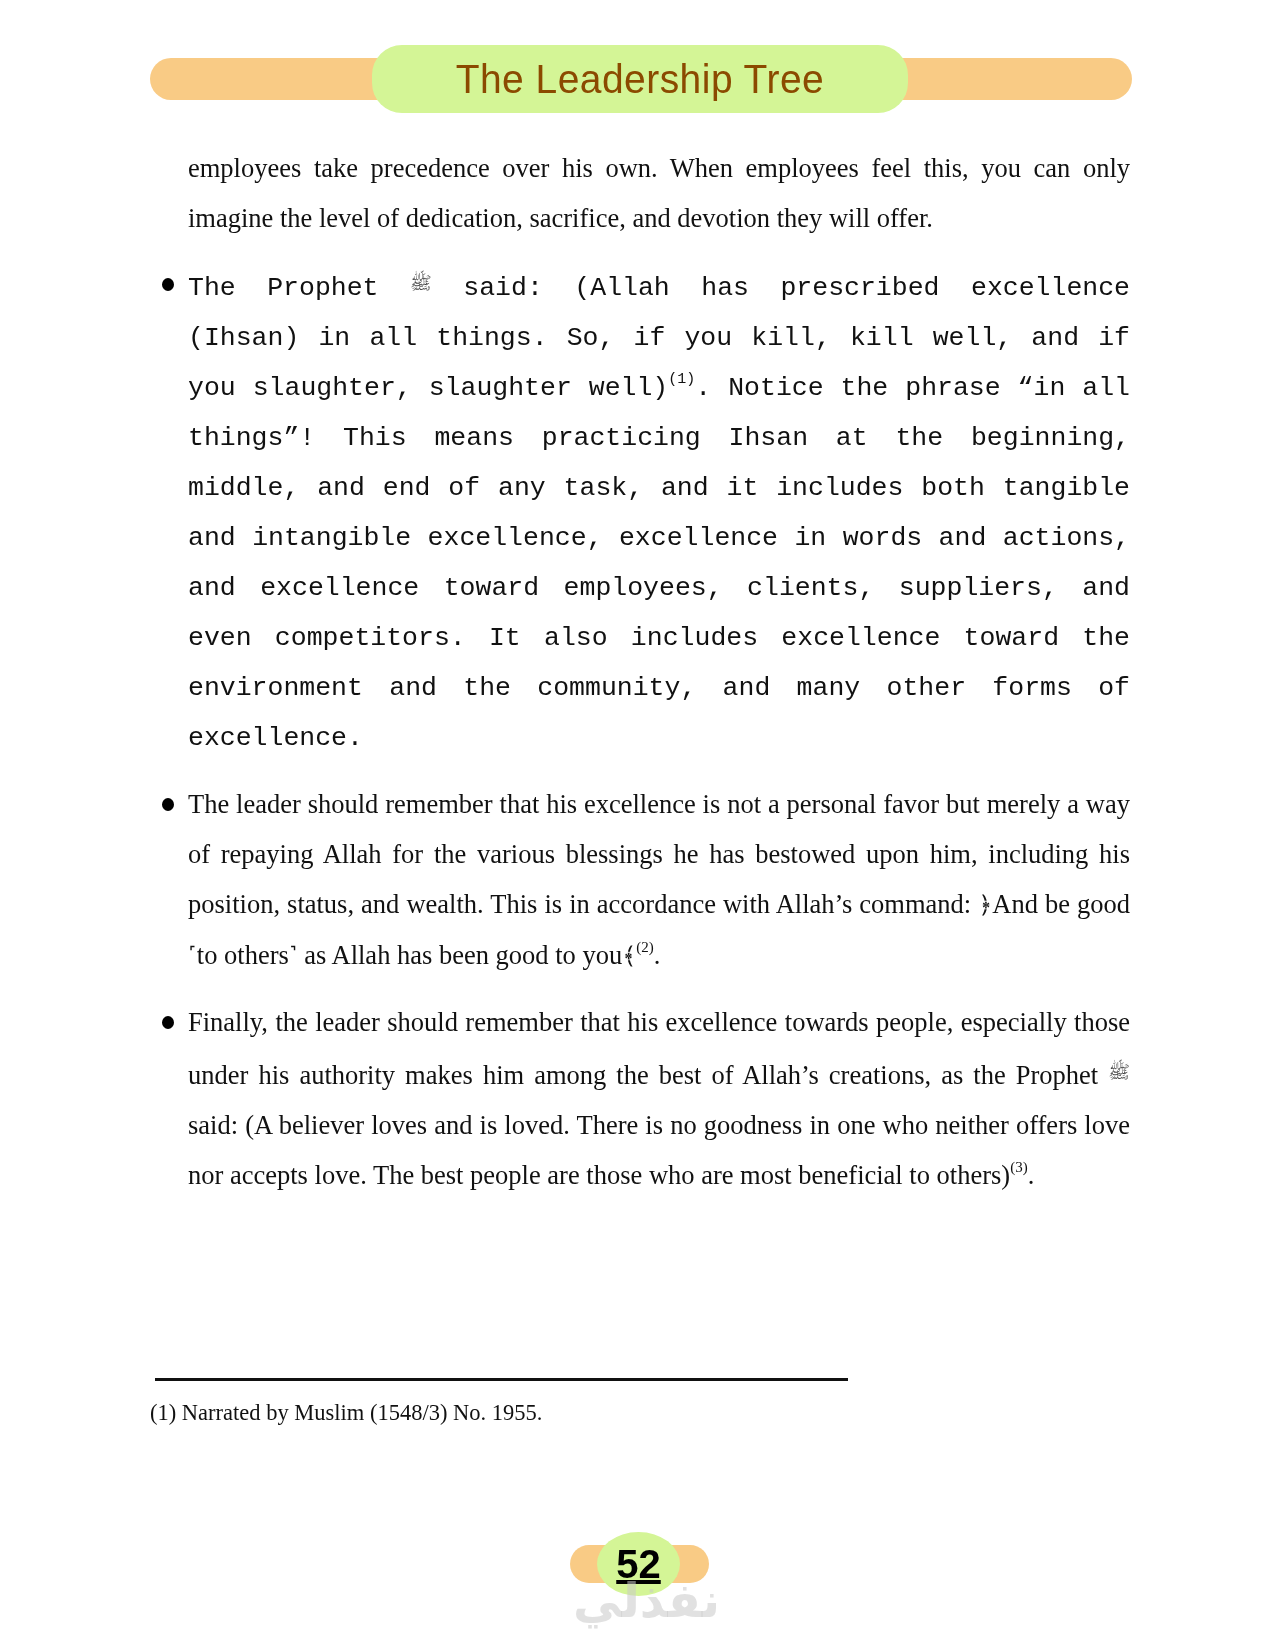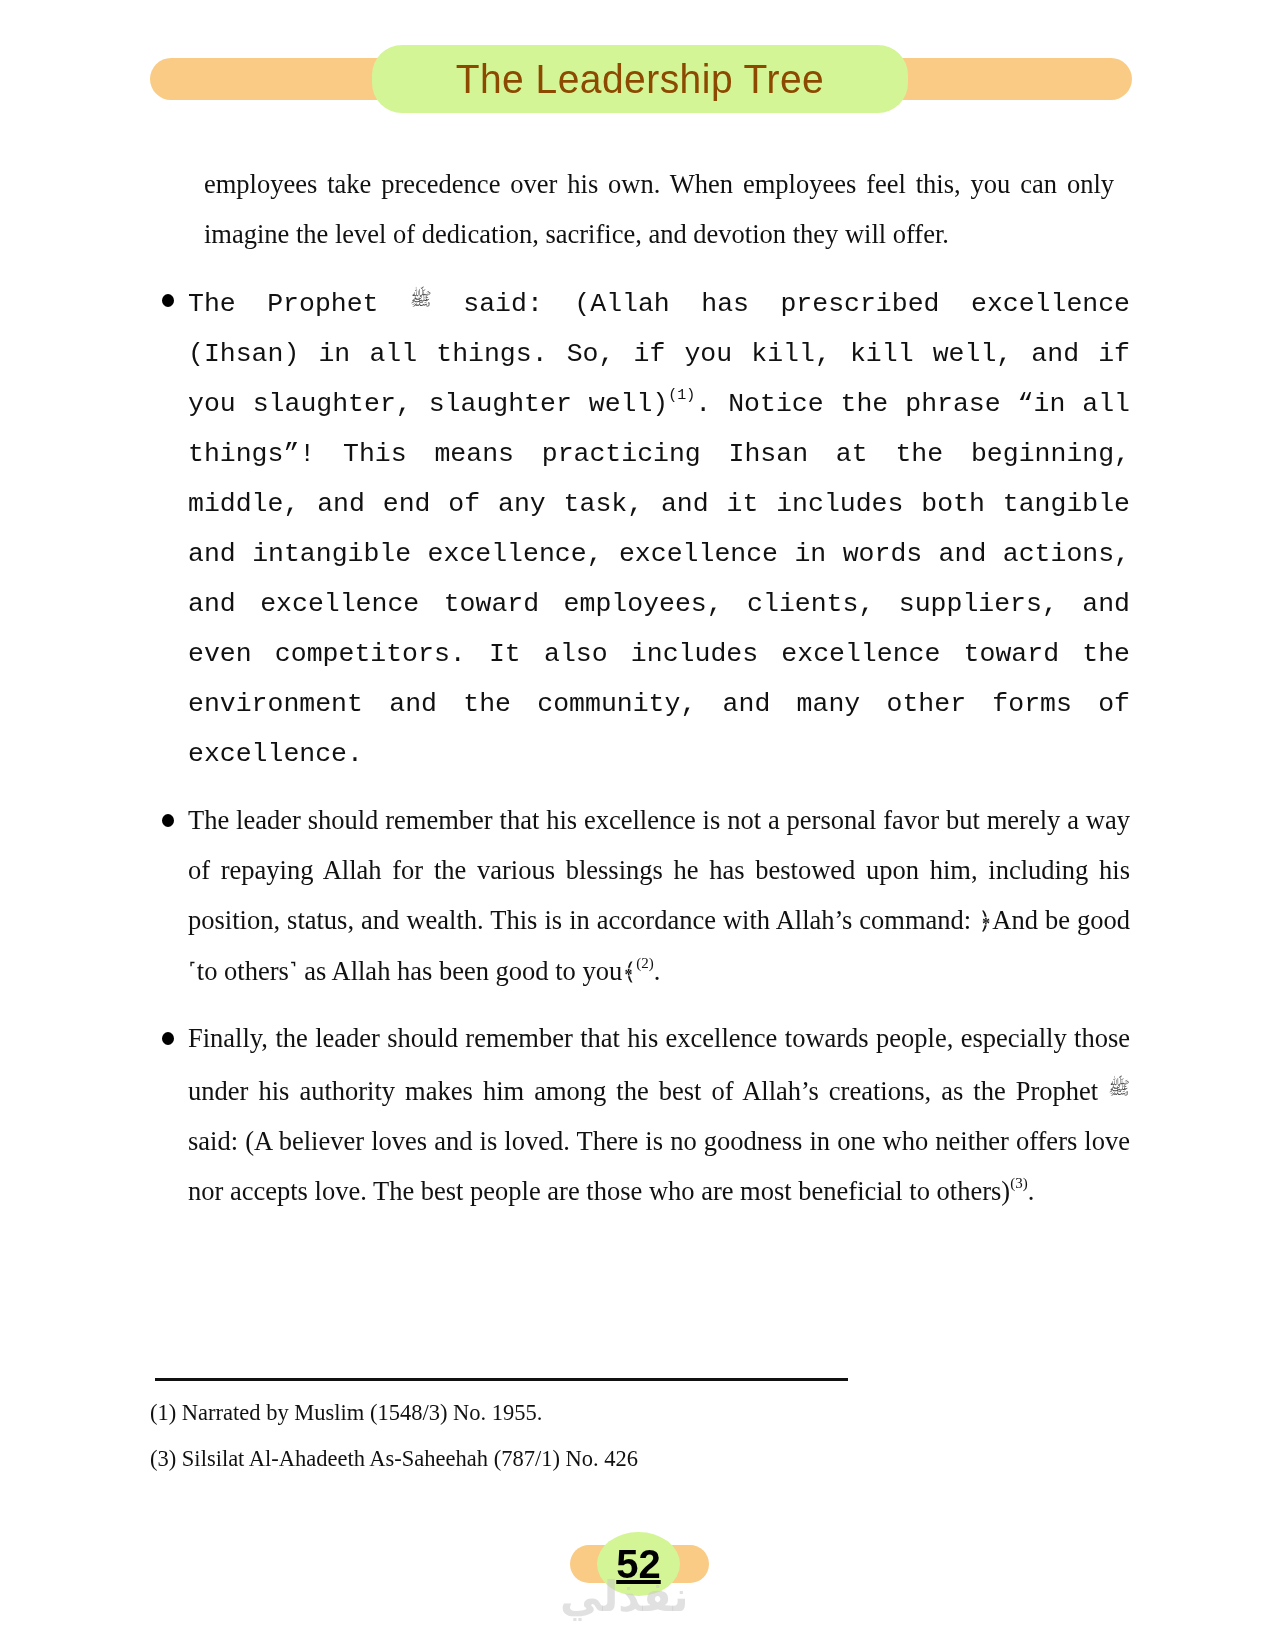--- a/index.html
+++ b/index.html
@@ -51,40 +51,40 @@
   .page-badge-circle {
     position: absolute; left: 597px; top: 1532px; width: 83px; height: 64px;
     background: #D4F596; border-radius: 50%;
     display: flex; align-items: center; justify-content: center;
   }
   .page-number {
     font-family: "Liberation Sans", "DejaVu Sans", sans-serif;
     font-weight: bold; font-size: 40px; color: #000; text-decoration: underline;
   }
   .watermark-ar {
-    position: absolute; left: 560px; top: 1572px; width: 160px; text-align: left;
-    font-family: "DejaVu Sans", sans-serif; font-weight: bold; font-size: 42px;
+    position: absolute; left: 560px; top: 1572px; width: 160px; text-align: right;
+    font-family: "DejaVu Sans", sans-serif; font-weight: bold; font-size: 48px;
     color: rgba(200,200,200,0.55);
   }
   .watermark-en {
     position: absolute; left: 560px; top: 1668px; width: 160px; text-align: center;
     font-family: "DejaVu Sans", sans-serif; font-size: 22px; color: rgba(190,190,190,0.7);
     letter-spacing: 0.5px;
   }
 </style>
 </head>
 <body>
 
 <div class="header-bar"></div>
 <div class="header-pill">
   <span class="header-title">The Leadership Tree</span>
 </div>
 
 <div class="content">
-  <p class="para" style="margin:16px;">employees take precedence over his own. When employees feel this, you can only imagine the level of dedication, sacrifice, and devotion they will offer.</p>
+  <p class="para" style="margin:0;">employees take precedence over his own. When employees feel this, you can only imagine the level of dedication, sacrifice, and devotion they will offer.</p>
 
   <p class="para bullet" style="margin-bottom:0;font-family:Liberation Mono, monospace;">
     <span class="bullet-dot"></span>
     <span>The Prophet</span>
     <span class="pbuh">ﷺ</span>
     <span>said: (Allah has prescribed excellence (Ihsan) in all things. So, if you kill, kill well, and if you slaughter, slaughter well)</span><sup class="fn">(1)</sup><span>. Notice the phrase “in all things”! This means practicing Ihsan at the beginning, middle, and end of any task, and it includes both tangible and intangible excellence, excellence in words and actions, and excellence toward employees, clients, suppliers, and even competitors. It also includes excellence toward the environment and the community, and many other forms of excellence.</span>
   </p>
 
   <p class="para bullet" style="margin-bottom:0;">
     <span class="bullet-dot"></span>
@@ -95,21 +95,20 @@
     <span class="bullet-dot"></span>
     <span>Finally, the leader should remember that his excellence towards people, especially those under his authority makes him among the best of Allah’s creations, as the Prophet</span>
     <span class="pbuh">ﷺ</span>
     <span>said: (A believer loves and is loved. There is no goodness in one who neither offers love nor accepts love. The best people are those who are most beneficial to others)</span><sup class="fn">(3)</sup><span>.</span>
   </p>
 </div>
 
 <div class="fn-rule"></div>
 <div class="footnotes">
   <div>(1) Narrated by Muslim (1548/3) No. 1955.</div>
-  <div>(3) Silsilat Al-Ahadeeth As-Saheehah (787/1) No. 426</div>
 </div>
 
 <div class="page-badge-bar"></div>
 <div class="page-badge-circle">
   <span class="page-number">52</span>
 </div>
 <div class="watermark-ar">نفذلي</div>
 <div class="watermark-en">nafezly.com</div>
 
 </body></html>

